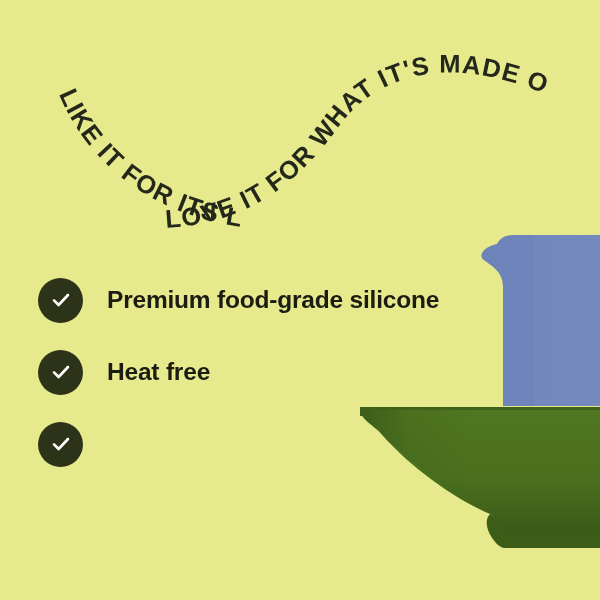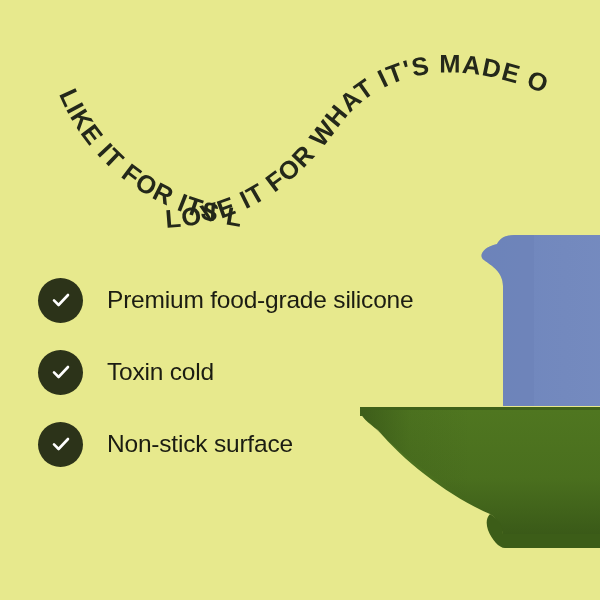--- a/index.html
+++ b/index.html
@@ -61,21 +61,21 @@
     border-radius: 50%;
     background: #2C3319;
     display: flex;
     align-items: center;
     justify-content: center;
   }
   .check-badge svg { display: block; }
   .feature-label {
     margin-left: 24px;
     font-size: 24.5px;
-    font-weight: 400;
+    font-weight: 700;
     color: #1B1C12;
     letter-spacing: -0.2px;
     white-space: nowrap;
     line-height: 1;
   }
 </style>
 </head>
 <body>
 
 <div id="canvas">
@@ -188,27 +188,26 @@
       <span class="feature-label">Premium food-grade silicone</span>
     </div>
 
 
     <div class="feature-row">
       <span class="check-badge">
         <svg width="26" height="26" viewBox="0 0 26 26">
           <path d="M6 13.4 L10.6 18 L20 8" fill="none" stroke="#FFFFFF" stroke-width="2.6" stroke-linecap="round" stroke-linejoin="round"></path>
         </svg>
       </span>
-      <span class="feature-label">Toxin cold</span>
+      <span class="feature-label">Heat free</span>
     </div>
 
     <div class="feature-row">
       <span class="check-badge">
         <svg width="26" height="26" viewBox="0 0 26 26">
           <path d="M6 13.4 L10.6 18 L20 8" fill="none" stroke="#FFFFFF" stroke-width="2.6" stroke-linecap="round" stroke-linejoin="round"></path>
         </svg>
       </span>
-      <span class="feature-label">Non-stick surface</span>
     </div>
 
   </div>
 
 </div>
 
 </body></html>

